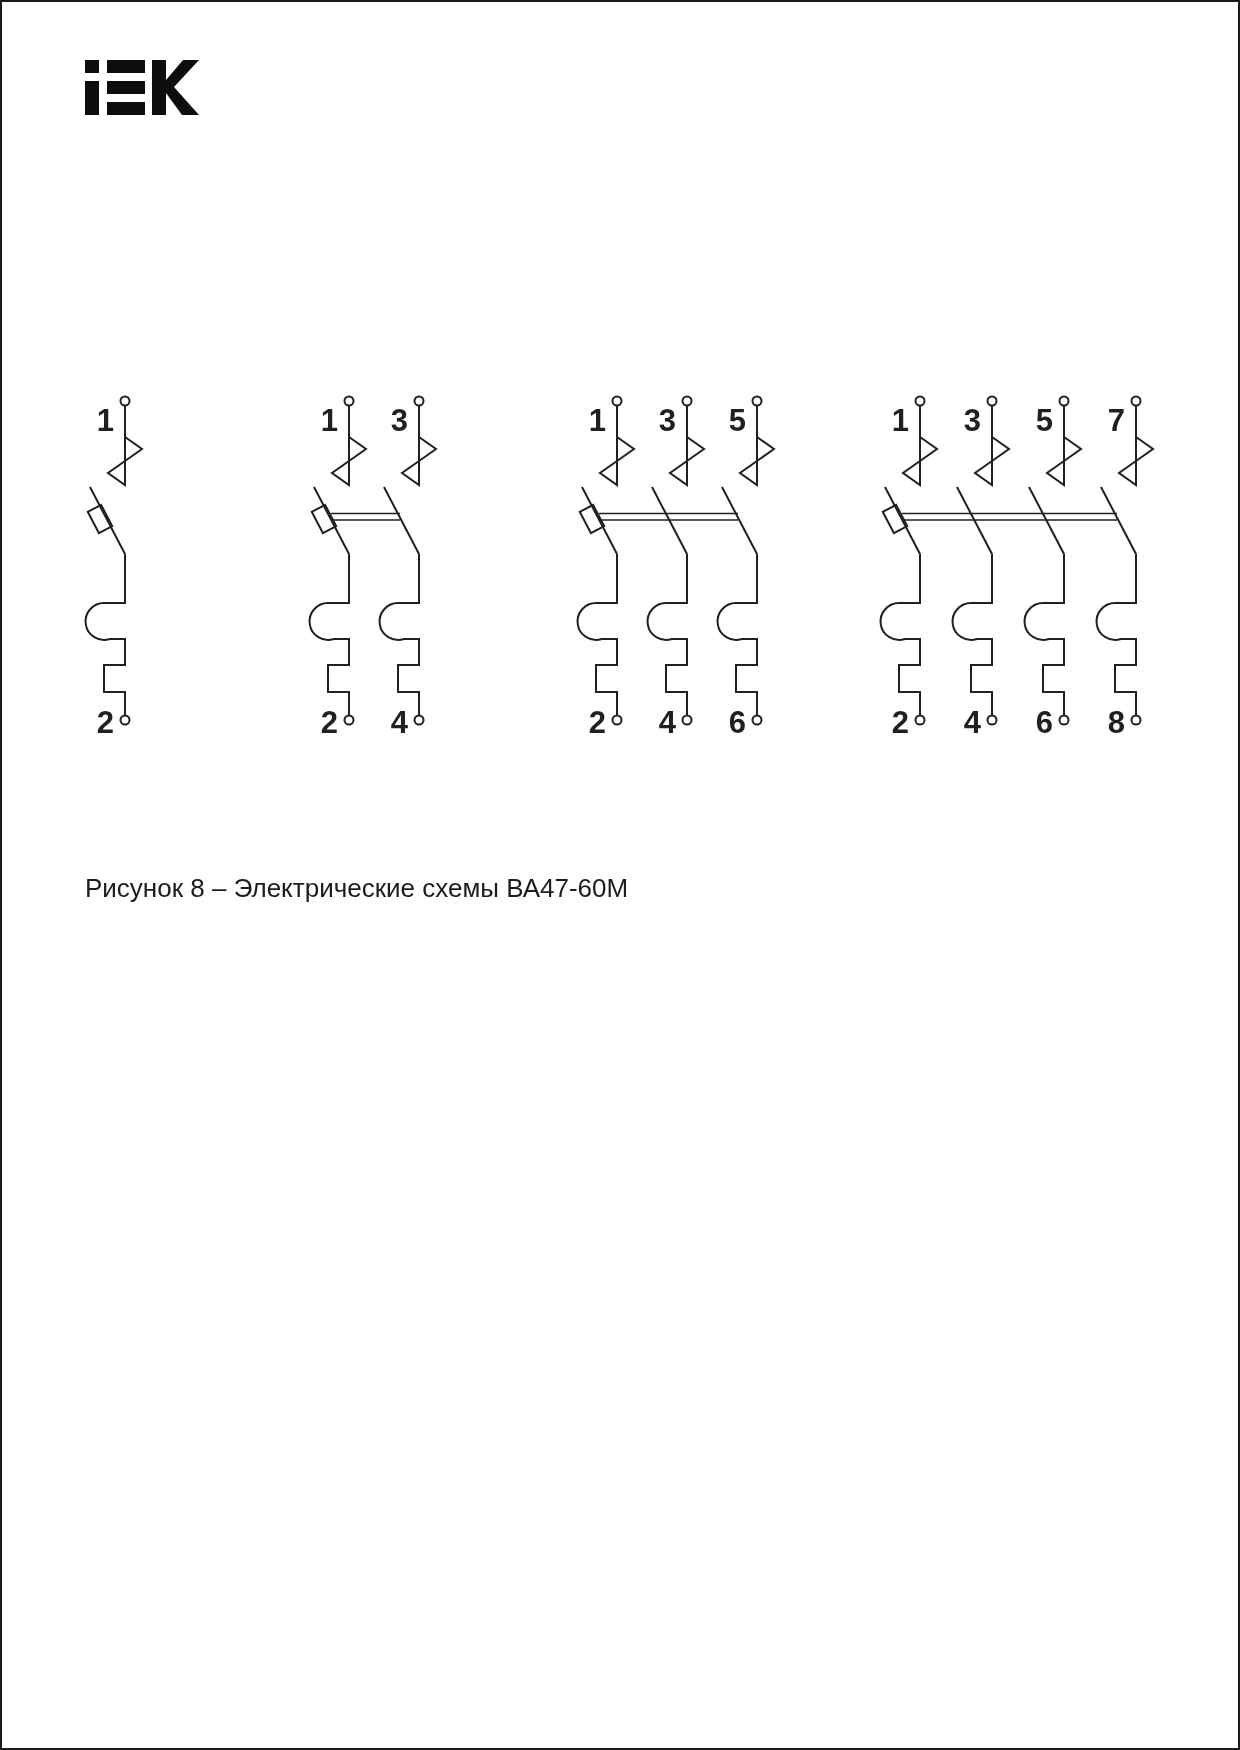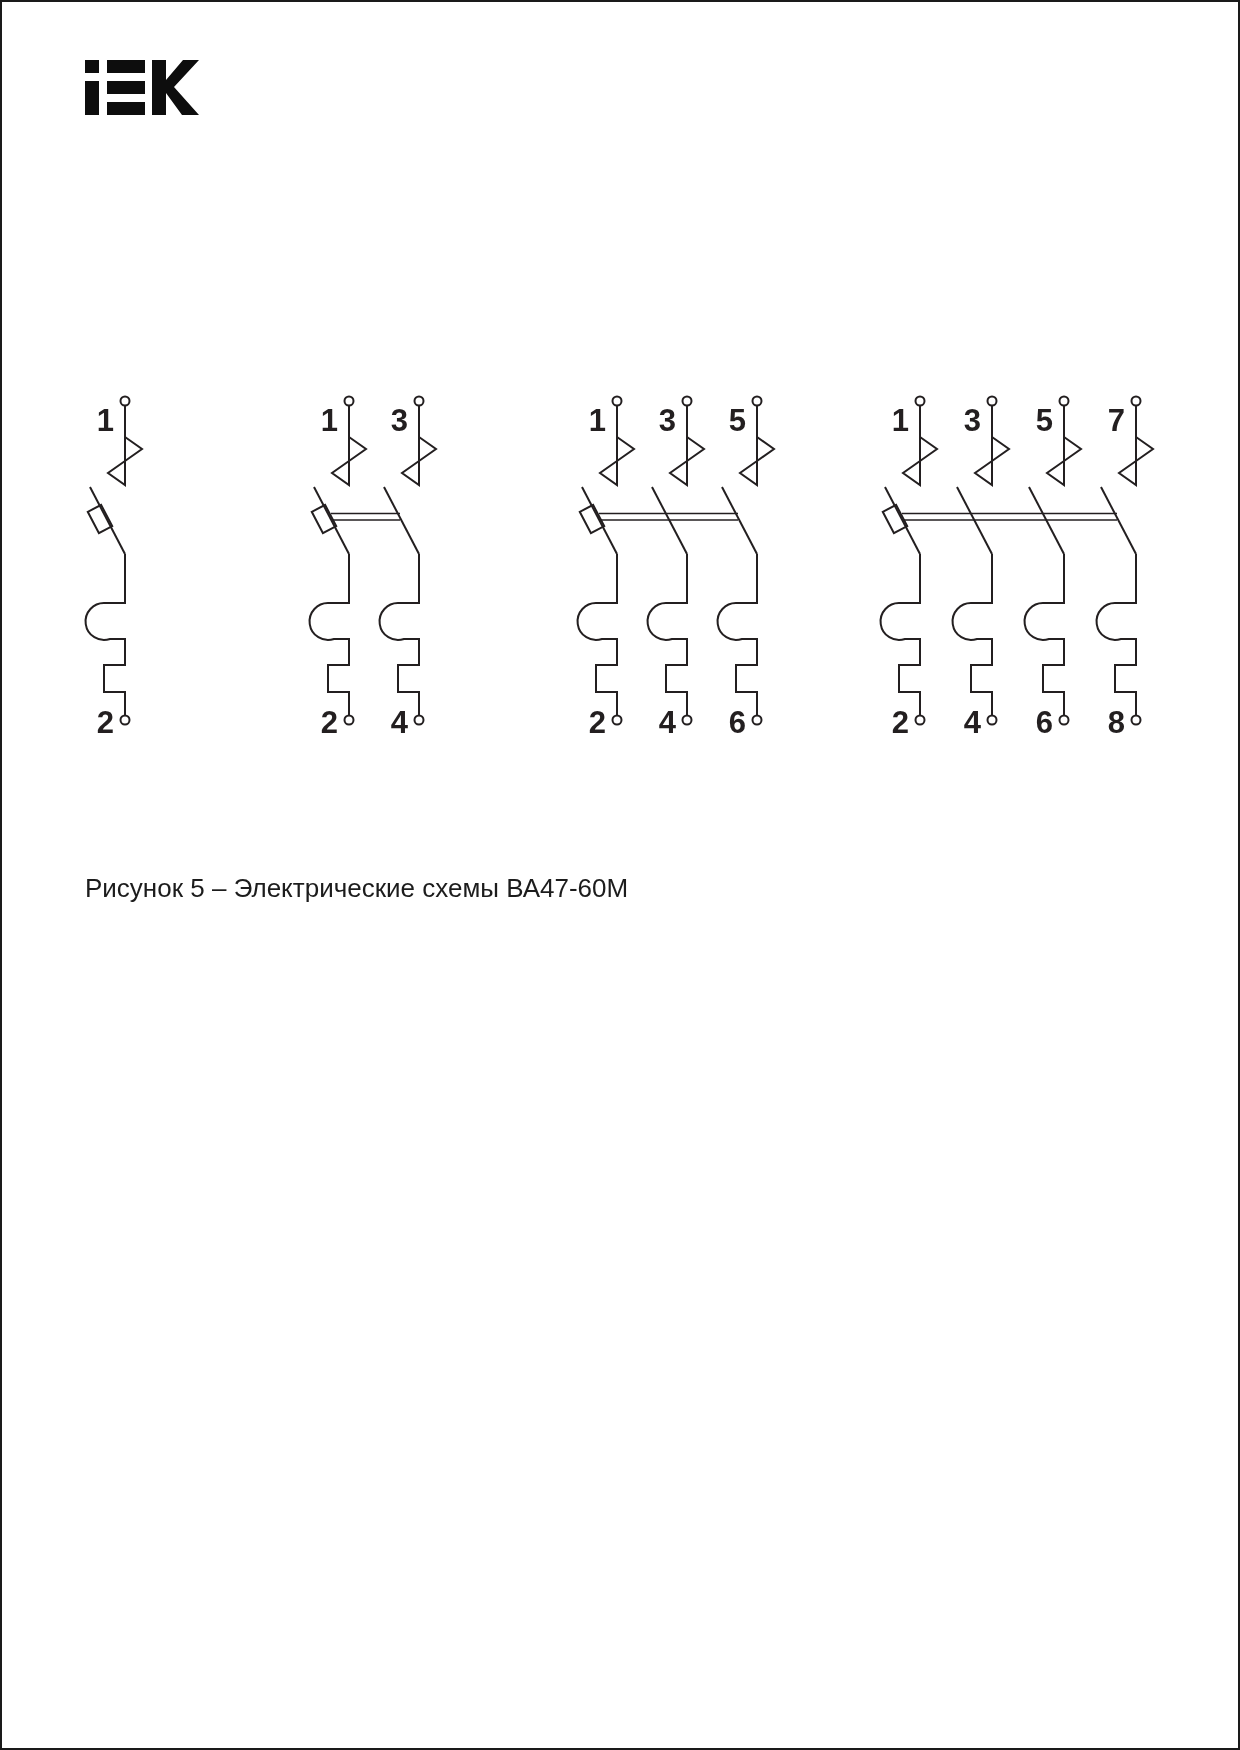--- a/index.html
+++ b/index.html
@@ -166,15 +166,15 @@
             <path d="M1099 485 L1134 552"></path>
             <path d="M1134 552 V 601 H 1114 A 18.5 18.5 0 1 0 1119 637 H 1134 V 663 H 1113 V 690 H 1134 V 713.5"></path>
             <circle cx="1134" cy="718" r="4.5" fill="#fff"></circle>
             <text x="1123" y="429" text-anchor="end" class="term-label" fill="#231f20" stroke="none">7</text>
             <text x="1123" y="731" text-anchor="end" class="term-label" fill="#231f20" stroke="none">8</text>
           </g>
         </g>
       </svg>
   </div>
 
-  <div class="caption">Рисунок 5 – Электрические схемы ВА47-60М</div>
+  <div class="caption">Рисунок 8 – Электрические схемы ВА47-60М</div>
 
 </div>
 
 </body></html>

